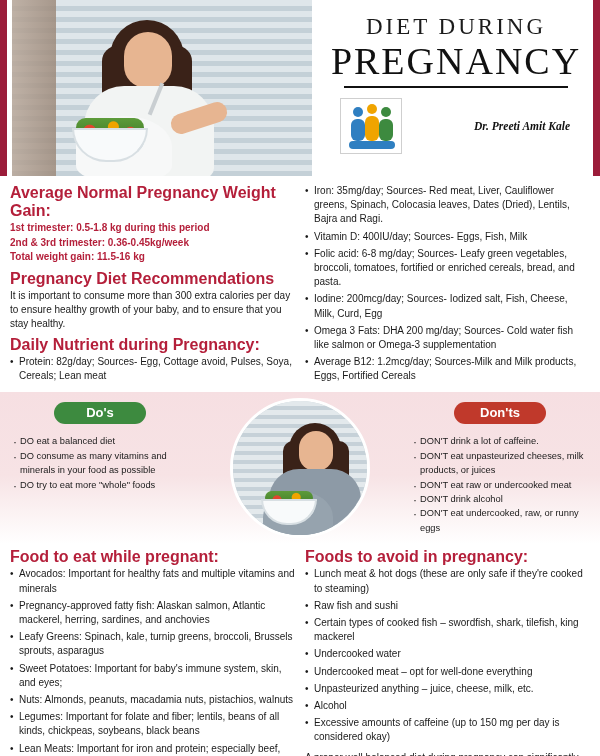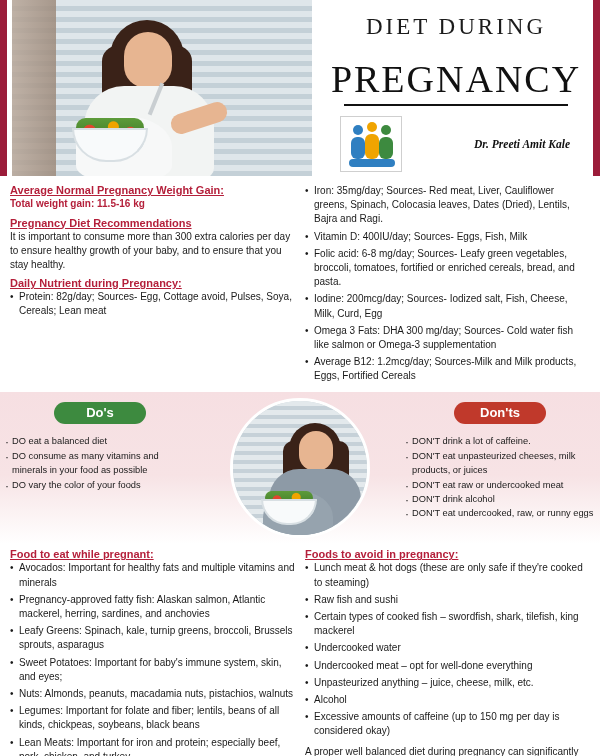--- a/index.html
+++ b/index.html
@@ -104,21 +104,21 @@
     font-size: 23px;
     margin-top: 4px;
   }
   .title-sub {
     text-align: center;
     font-family: "Liberation Serif", serif;
     font-size: 38px;
     letter-spacing: 2px;
     color: #111;
     line-height: 1.05;
-    margin-top: 20px;
+    margin-top: 2px;
   }
   .title-rule {
     height: 2px;
     background: #111;
     margin: 4px 18px 0 18px;
   }
   .author-row {
     display: flex;
     align-items: center;
     margin-top: 10px;
@@ -158,23 +158,22 @@
   .sec1 {
     display: flex;
     padding: 8px 10px 6px 10px;
     background: #ffffff;
     gap: 10px;
   }
   .col { width: 50%; }
   .h-red {
     color: #b41f3a;
     font-weight: bold;
-    font-size: 11px;
+    font-size: 16px;
     margin-bottom: 1px;
-    text-decoration: underline;
   }
   .p-red {
     color: #b41f3a;
     font-weight: bold;
     font-size: 10px;
     line-height: 1.45;
   }
   .p-body {
     font-size: 10px;
     line-height: 1.42;
@@ -196,21 +195,21 @@
   .spacer-4 { height: 5px; }
 
   
   .band {
     position: relative;
     background: linear-gradient(180deg, #f6dfe2 0%, #f7e3e5 55%, #ffffff 100%);
     padding: 10px 0 8px 0;
     min-height: 152px;
   }
   .band-inner { display: flex; }
-  .band-col { width: 200px; padding: 0 4px; }
+  .band-col { width: 200px; padding: 0 12px; }
   .band-col.right { width: 200px; margin-left: auto; }
   .pill {
     display: block;
     width: 92px;
     margin: 0 auto 10px auto;
     text-align: center;
     color: #ffffff;
     font-weight: bold;
     font-size: 13px;
     padding: 3px 0 4px 0;
@@ -308,51 +307,53 @@
       </div>
       <div class="doctor-name">Dr. Preeti Amit Kale</div>
     </div>
   </div>
   <div class="header-accent-right"></div>
 </div>
 
 <div class="sec1">
   <div class="col">
     <div class="h-red">Average Normal Pregnancy Weight Gain:</div>
+    <div class="p-red">1st trimester: 0.5-1.8 kg during this period</div>
+    <div class="p-red">2nd &amp; 3rd trimester: 0.36-0.45kg/week</div>
     <div class="p-red">Total weight gain: 11.5-16 kg</div>
     <div class="spacer-4"></div>
     <div class="h-red">Pregnancy Diet Recommendations</div>
     <div class="p-body">It is important to consume more than 300 extra calories per day to ensure healthy growth of your baby, and to ensure that you stay healthy.</div>
     <div class="spacer-4"></div>
     <div class="h-red">Daily Nutrient during Pregnancy:</div>
     <ul class="bullets">
       <li>Protein: 82g/day; Sources- Egg, Cottage avoid, Pulses, Soya, Cereals; Lean meat</li>
     </ul>
   </div>
 
   <div class="col">
     <ul class="bullets">
       <li>Iron: 35mg/day; Sources- Red meat, Liver, Cauliflower greens, Spinach, Colocasia leaves, Dates (Dried), Lentils, Bajra and Ragi.</li>
       <li>Vitamin D: 400IU/day; Sources- Eggs, Fish, Milk</li>
       <li>Folic acid: 6-8 mg/day; Sources- Leafy green vegetables, broccoli, tomatoes, fortified or enriched cereals, bread, and pasta.</li>
       <li>Iodine: 200mcg/day; Sources- Iodized salt, Fish, Cheese, Milk, Curd, Egg</li>
-      <li>Omega 3 Fats: DHA 300 mg/day; Sources- Cold water fish like salmon or Omega-3 supplementation</li>
+      <li>Omega 3 Fats: DHA 200 mg/day; Sources- Cold water fish like salmon or Omega-3 supplementation</li>
       <li>Average B12: 1.2mcg/day; Sources-Milk and Milk products, Eggs, Fortified Cereals</li>
     </ul>
   </div>
 </div>
 
 <div class="band">
   <div class="band-inner">
     <div class="band-col">
       <span class="pill dos">Do's</span>
       <ul class="band-list">
         <li>DO eat a balanced diet</li>
         <li>DO consume as many vitamins and minerals in your food as possible</li>
-        <li>DO vary the color of your foods</li>
+        <li>DO try to eat more "whole" foods</li>
       </ul>
     </div>
 
     <div class="band-col right">
       <span class="pill donts">Don'ts</span>
       <ul class="band-list">
         <li>DON'T drink a lot of caffeine.</li>
         <li>DON'T eat unpasteurized cheeses, milk products, or juices</li>
         <li>DON'T eat raw or undercooked meat</li>
         <li>DON'T drink alcohol</li>

